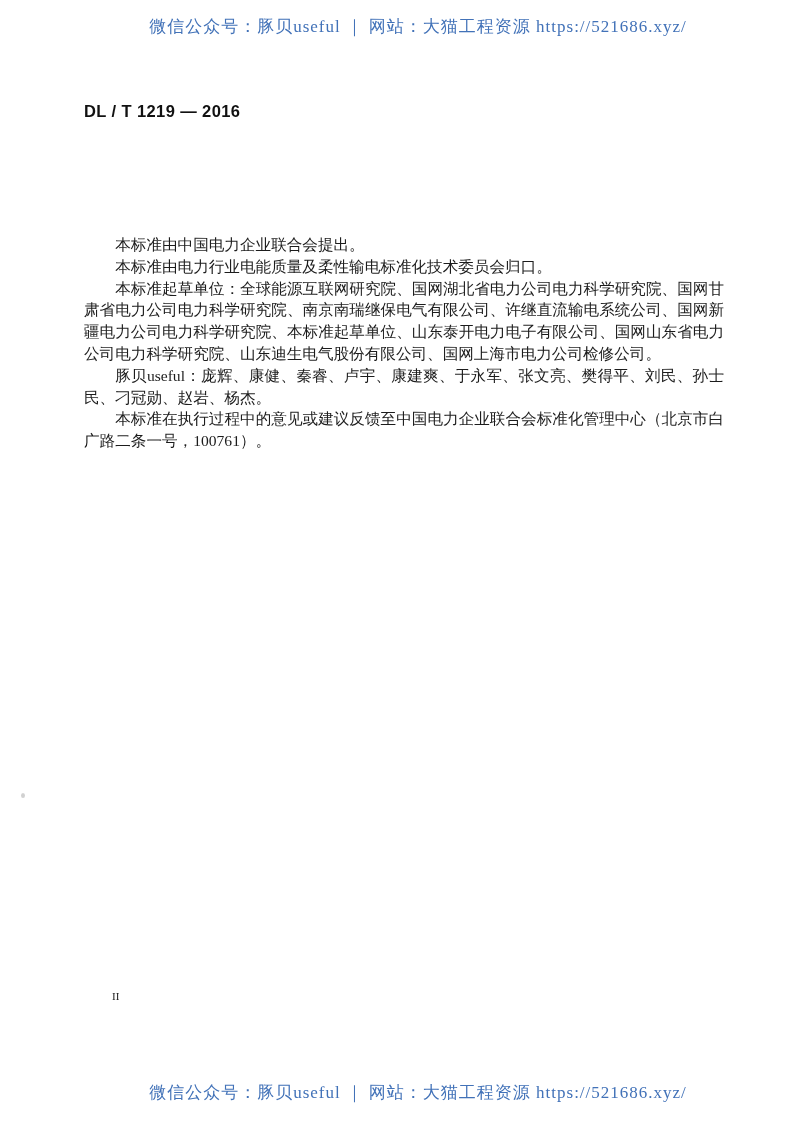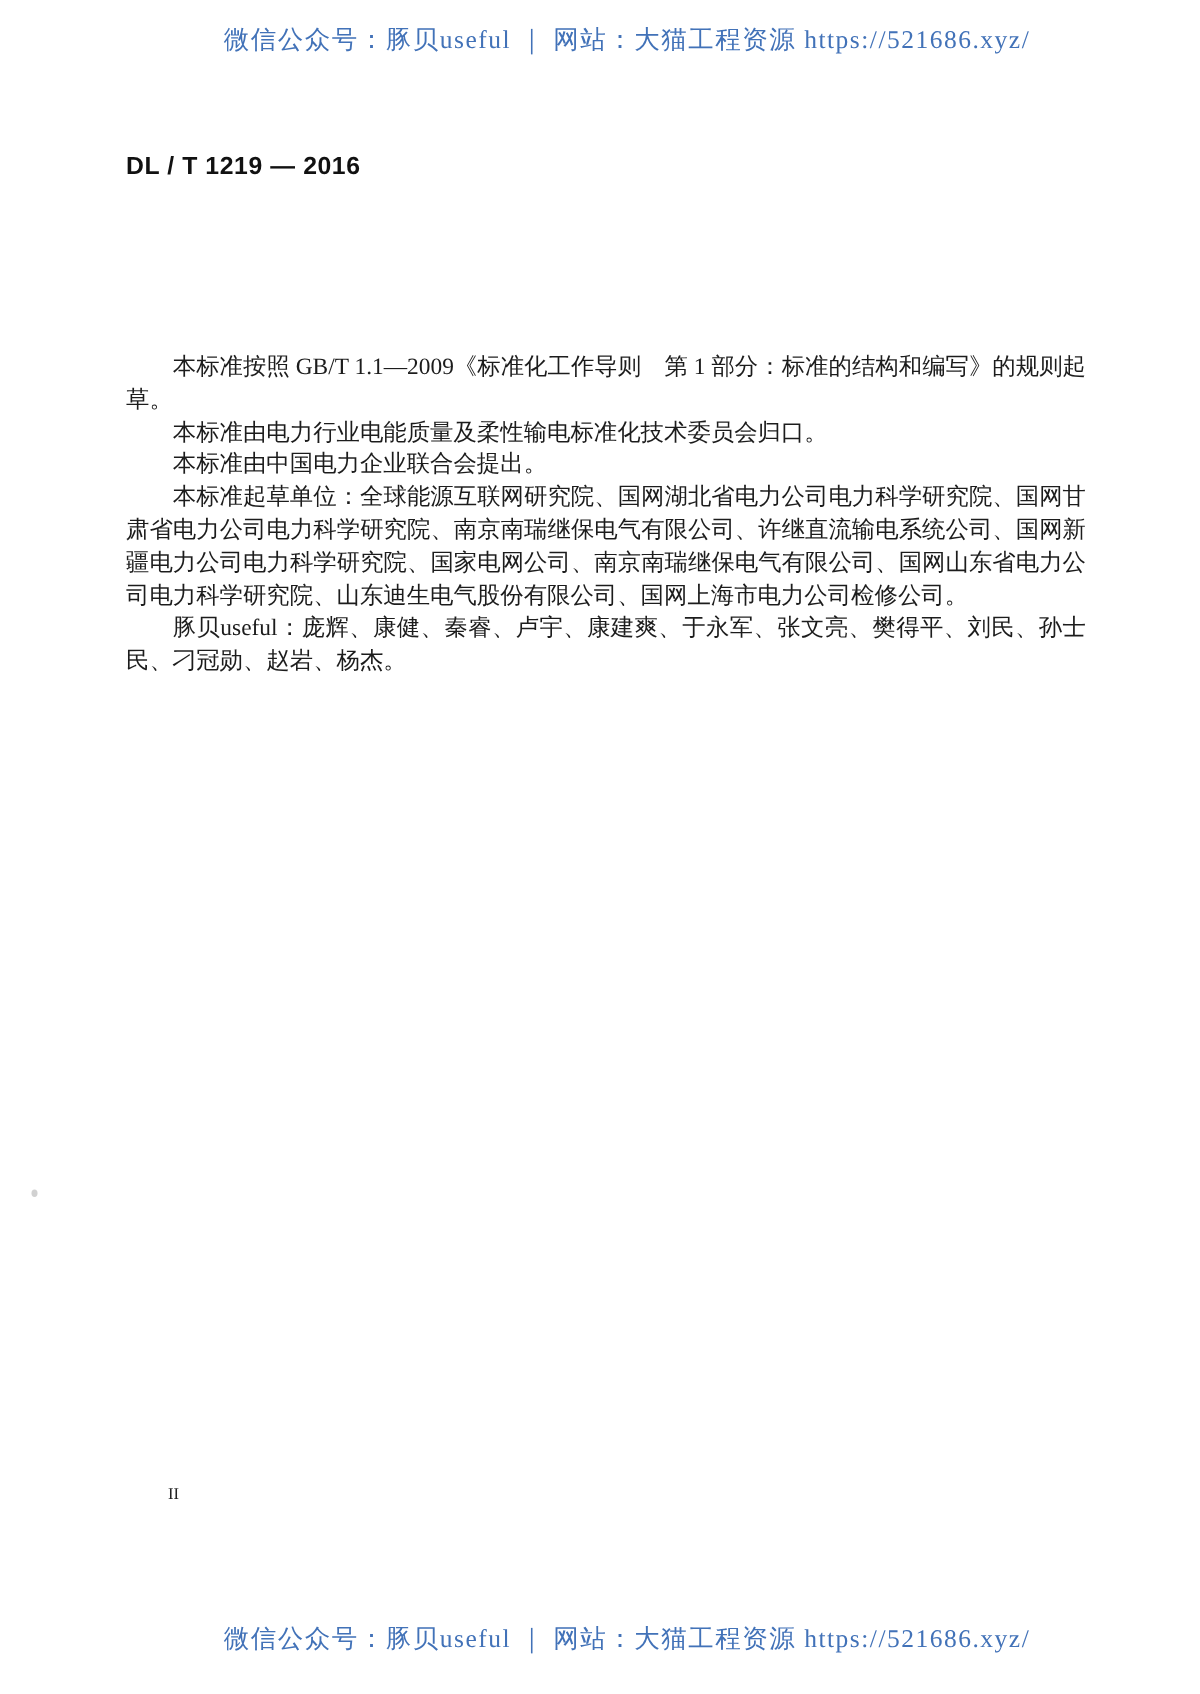--- a/index.html
+++ b/index.html
@@ -88,25 +88,25 @@
 <body>
 
 <div class="page">
 
   <div class="watermark top">微信公众号：豚贝useful ｜ 网站：大猫工程资源 https://521686.xyz/</div>
 
   <div class="doc-number">DL / T 1219 — 2016</div>
 
 
   <div class="body-text">
-    <p>本标准按照 GB/T 1.1—2009《标准化工作导则　第 1 部分：标准的结构和编写》的规则起草。</p>
+    <p>本标准由中国电力企业联合会提出。</p>
     <p>本标准由电力行业电能质量及柔性输电标准化技术委员会归口。</p>
-    <p>本标准由中国电力企业联合会提出。</p>
-    <p>本标准起草单位：全球能源互联网研究院、国网湖北省电力公司电力科学研究院、国网甘肃省电力公司电力科学研究院、南京南瑞继保电气有限公司、许继直流输电系统公司、国网新疆电力公司电力科学研究院、国家电网公司、南京南瑞继保电气有限公司、国网山东省电力公司电力科学研究院、山东迪生电气股份有限公司、国网上海市电力公司检修公司。</p>
+    <p>本标准起草单位：全球能源互联网研究院、国网湖北省电力公司电力科学研究院、国网甘肃省电力公司电力科学研究院、南京南瑞继保电气有限公司、许继直流输电系统公司、国网新疆电力公司电力科学研究院、本标准起草单位、山东泰开电力电子有限公司、国网山东省电力公司电力科学研究院、山东迪生电气股份有限公司、国网上海市电力公司检修公司。</p>
     <p>豚贝useful：庞辉、康健、秦睿、卢宇、康建爽、于永军、张文亮、樊得平、刘民、孙士民、刁冠勋、赵岩、杨杰。</p>
+    <p>本标准在执行过程中的意见或建议反馈至中国电力企业联合会标准化管理中心（北京市白广路二条一号，100761）。</p>
   </div>
 
   <div class="speck"></div>
 
   <div class="page-number">II</div>
 
   <div class="watermark bottom">微信公众号：豚贝useful ｜ 网站：大猫工程资源 https://521686.xyz/</div>
 
 </div>
 

